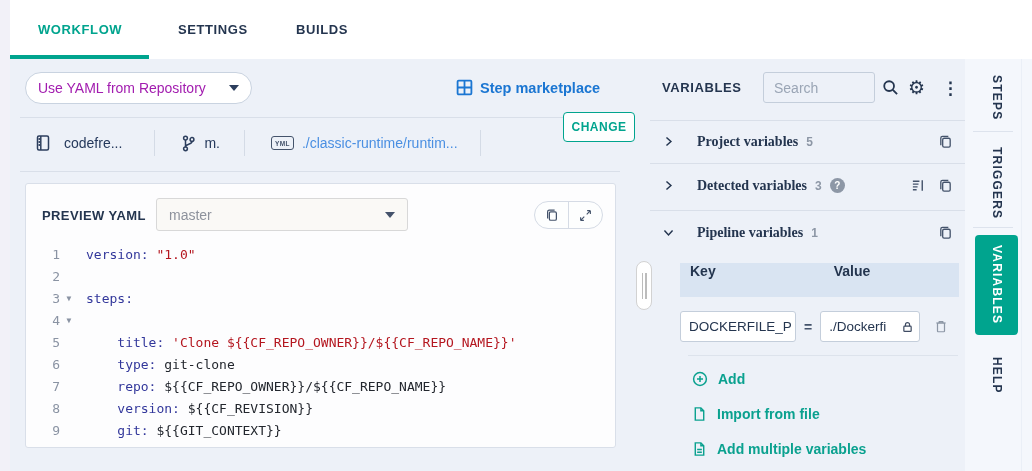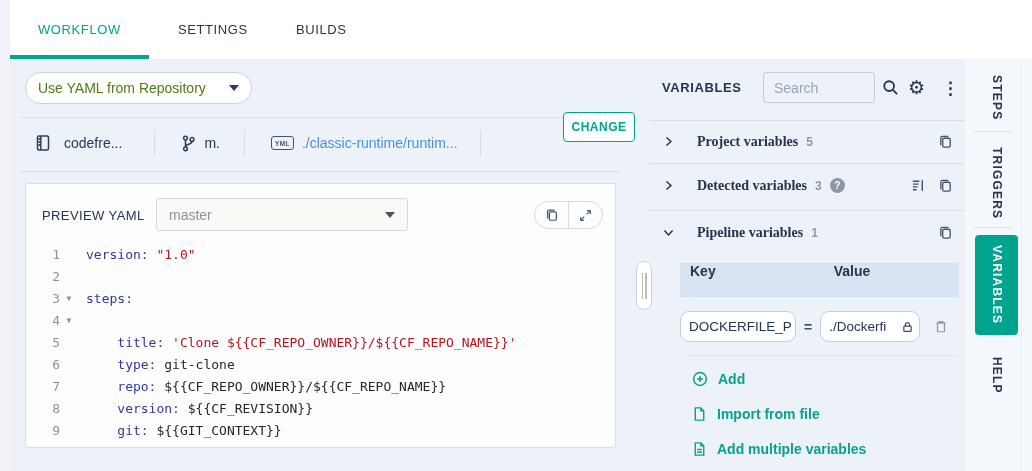--- a/index.html
+++ b/index.html
@@ -2,38 +2,38 @@
 <html><head>
 <meta charset="utf-8">
 <style>
   html,body{margin:0;padding:0;background:#fff;font-family:"Liberation Sans",sans-serif;}
   .stage{position:relative;width:1032px;height:471px;overflow:hidden;background:#edf1f8;}
   .abs{position:absolute;}
 
   
   .left-strip{left:0;top:0;width:10px;height:471px;background:#f2f1f8;}
   .topbar{left:10px;top:0;width:1022px;height:59px;background:#ffffff;}
-  .top-tab{position:absolute;top:22px;font-size:13px;font-weight:normal;letter-spacing:.6px;color:#24354f;cursor:pointer;}
+  .top-tab{position:absolute;top:22px;font-size:13px;font-weight:bold;letter-spacing:.6px;color:#24354f;cursor:pointer;}
   .top-tab.active{color:#00a48e;}
   .tab-underline{position:absolute;left:0;top:55px;width:139px;height:4px;background:#00a48e;}
 
   
-  .yaml-src-btn{left:25px;top:72px;width:227px;height:32px;background:#fff;border:1px solid #c9d3e0;border-radius:16px;display:flex;align-items:center;justify-content:space-between;padding:0 12px;box-sizing:border-box;color:#4d7c0f;font-size:14px;cursor:pointer;}
+  .yaml-src-btn{left:25px;top:72px;width:227px;height:32px;background:#fff;border:1px solid #c9d3e0;border-radius:16px;display:flex;align-items:center;justify-content:space-between;padding:0 12px;box-sizing:border-box;color:#a21caf;font-size:14px;cursor:pointer;}
   .caret{width:0;height:0;border-left:5px solid transparent;border-right:5px solid transparent;border-top:6px solid #2c3e5d;}
   .marketplace{left:456px;top:79px;display:flex;align-items:center;gap:7px;color:#1b76d2;font-size:14.5px;font-weight:bold;cursor:pointer;}
   .hdiv{height:1px;background:#d9dfe9;}
   .repo-row{left:25px;top:124px;width:590px;height:38px;display:flex;align-items:center;color:#25395c;font-size:14px;}
   .vsep{width:1px;height:26px;background:#d4dbe6;}
   .yml-badge{display:inline-flex;align-items:center;justify-content:center;border:1.6px solid #44536b;border-radius:3px;color:#44536b;font-size:6.5px;font-weight:bold;width:21px;height:12px;letter-spacing:.4px;}
   .path-link{color:#4a8fe2;cursor:pointer;}
   .change-btn{position:absolute;left:538px;top:-12px;width:70px;height:28px;border:1px solid #00a48e;border-radius:4px;background:#fdfefe;color:#00a48e;font-size:12px;font-weight:bold;letter-spacing:.5px;display:flex;align-items:center;justify-content:center;cursor:pointer;}
 
   
   .card{left:25px;top:183px;width:591px;height:265px;background:#fdfdfe;border:1px solid #d9dfe9;border-radius:3px;box-sizing:border-box;}
-  .card-title{position:absolute;left:16px;top:24px;font-size:13px;font-weight:normal;letter-spacing:.4px;color:#24354f;}
+  .card-title{position:absolute;left:16px;top:24px;font-size:13px;font-weight:bold;letter-spacing:.4px;color:#24354f;}
   .branch-select{position:absolute;left:130px;top:14px;width:252px;height:33px;background:#faf9f6;border:1px solid #d8d8d8;border-radius:3px;display:flex;align-items:center;justify-content:space-between;padding:0 12px;box-sizing:border-box;color:#8d929c;font-size:14px;cursor:pointer;}
   .branch-select .caret{border-top-color:#44536b;}
   .card-btns{position:absolute;left:508px;top:17px;display:flex;border:1px solid #d5dbe5;border-radius:14px;background:#fdfefe;overflow:hidden;}
   .card-btn{width:33px;height:26px;display:flex;align-items:center;justify-content:center;cursor:pointer;}
   .card-btn + .card-btn{border-left:1px solid #d5dbe5;}
 
   .code{position:absolute;left:0;top:60px;width:100%;}
   .code-line{height:22px;line-height:22px;font-family:"DejaVu Sans Mono",monospace;font-size:13px;white-space:pre;display:flex;}
   .ln{display:inline-block;width:34px;text-align:right;color:#8a93a3;flex:none;}
   .fold{display:inline-block;width:18px;text-align:center;color:#8a93a3;font-size:8px;flex:none;cursor:pointer;}
@@ -59,21 +59,21 @@
   .sec-label{font-size:14px;font-weight:bold;color:#24354f;margin-left:22px;font-family:Liberation Serif, serif;}
   .sec-count{font-size:12px;color:#8d97a6;margin-left:8px;font-weight:bold;}
   .help-dot{width:15px;height:15px;border-radius:50%;background:#8d97a6;color:#fff;font-size:10px;font-weight:bold;display:flex;align-items:center;justify-content:center;margin-left:8px;}
   .sec-icons{margin-left:auto;display:flex;align-items:center;gap:12px;margin-right:12px;}
 
   .kv-head{left:680px;top:263px;width:279px;height:34px;background:#d9e4f2;display:flex;align-items:flex-start;color:#24354f;font-size:14px;font-weight:600;}
   .kv-key{margin-left:10px;}
   .kv-val{margin-left:118px;}
 
   .var-row{left:680px;top:311px;width:283px;height:31px;display:flex;align-items:center;}
-  .var-input{height:31px;border:1px solid #c4cedb;border-radius:9px;background:#fff;box-sizing:border-box;display:flex;align-items:center;overflow:hidden;}
+  .var-input{height:31px;border:1px solid #c4cedb;border-radius:3px;background:#fff;box-sizing:border-box;display:flex;align-items:center;overflow:hidden;}
   .var-input input{border:none;outline:none;background:transparent;font-size:13.5px;color:#24354f;padding:0 0 0 8px;width:100%;font-family:"Liberation Sans",sans-serif;}
   .eq{color:#44536b;font-size:14px;font-weight:bold;margin:0 8px;}
   .row-div{left:688px;top:355px;width:270px;height:1px;background:#dde3ec;}
 
   .action-row{position:absolute;left:692px;display:flex;align-items:center;gap:10px;color:#0aa18f;font-size:14px;font-weight:bold;cursor:pointer;}
 
   
   .vstrip{left:965px;top:59px;width:67px;height:412px;background:#f4f7fc;}
   .vstrip-line{position:absolute;left:56px;top:0;width:1px;height:412px;background:#eaeff7;}
   .vtab{position:absolute;left:10px;width:43px;display:flex;align-items:center;justify-content:center;writing-mode:vertical-rl;font-size:12px;font-weight:bold;letter-spacing:1.2px;color:#24354f;cursor:pointer;border-radius:4px;}
@@ -94,20 +94,29 @@
     <span class="top-tab" style="left:168px">SETTINGS</span>
     <span class="top-tab" style="left:286px">BUILDS</span>
     <div class="tab-underline"></div>
   </div>
 
   <div class="abs yaml-src-btn">
     <span>Use YAML from Repository</span>
     <span class="caret"></span>
   </div>
 
+  <div class="abs marketplace">
+    <span>
+      <svg width="17" height="17" viewBox="0 0 16 16" fill="none" stroke="#1b76d2" stroke-width="1.7">
+        <rect x="1.5" y="1.5" width="13" height="13" rx="1"></rect>
+          <path d="M8 1.5 V14.5 M1.5 8 H14.5"></path>
+      </svg>
+    </span>
+    <span>Step marketplace</span>
+  </div>
 
   <div class="abs hdiv" style="left:20px;top:117px;width:600px;"></div>
 
   <div class="abs repo-row">
     <span style="margin-left:10px">
       <svg width="16" height="18" viewBox="0 0 16 18" fill="none" stroke="#2c3e5d" stroke-width="1.5">
         <rect x="2.5" y="2" width="11" height="14" rx="1.5"></rect>
           <path d="M5.8 2 V16"></path>
         <path d="M4.2 5 h.1 M4.2 8 h.1 M4.2 11 h.1" stroke-linecap="round" stroke-width="1.8"></path>
       </svg>

